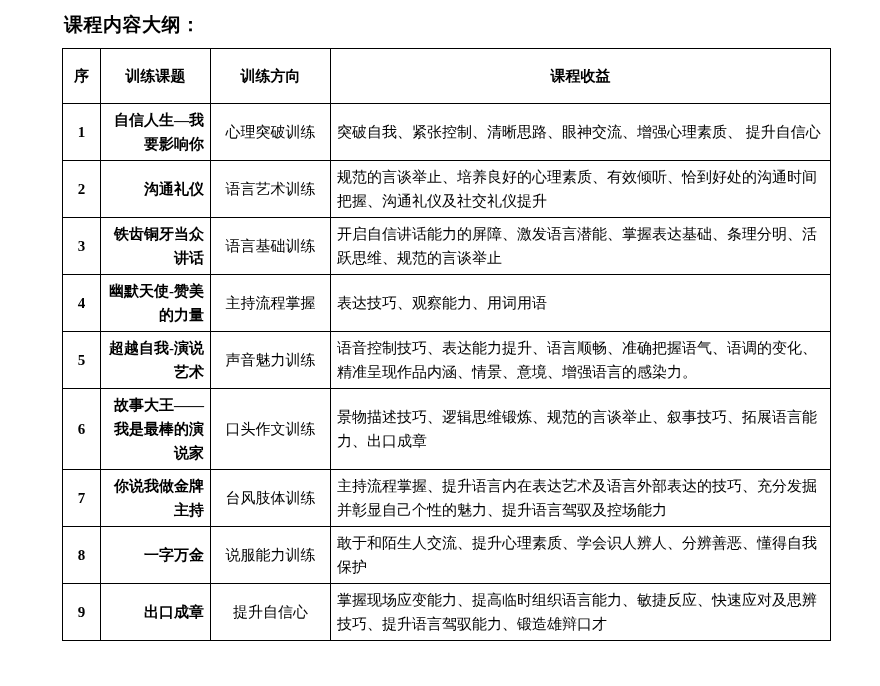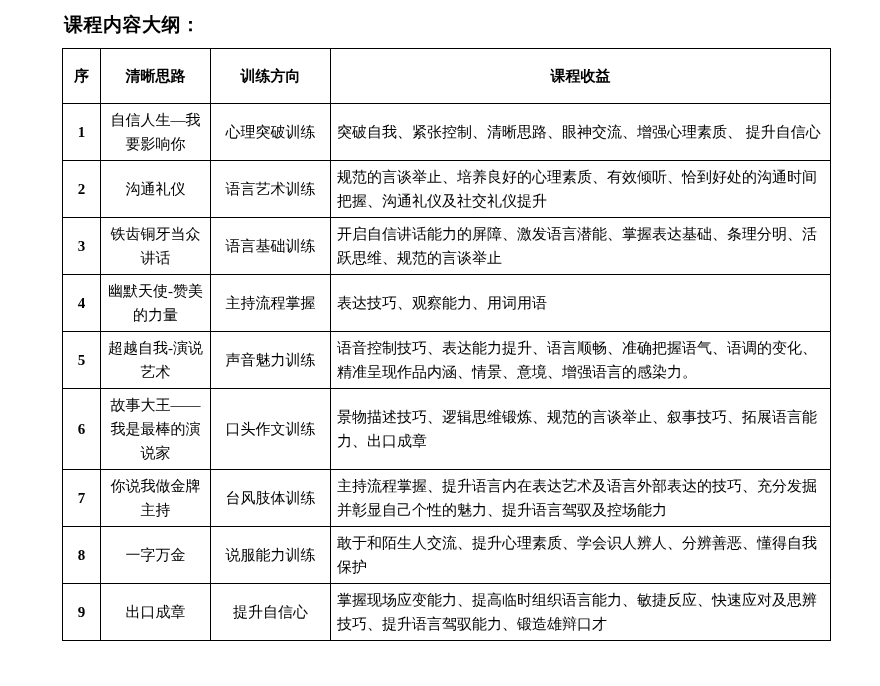--- a/index.html
+++ b/index.html
@@ -51,22 +51,22 @@
   col.c-topic { width: 110px; }
   col.c-direction { width: 120px; }
   col.c-benefit { width: 500px; }
 
   td.seq {
     text-align: center;
     font-weight: bold;
     font-size: 16px;
   }
   td.topic {
-    text-align: center;
-    font-weight: normal;
+    text-align: right;
+    font-weight: bold;
     font-size: 16px;
     line-height: 25px;
     padding-left: 8px;
   }
   td.direction {
     text-align: center;
     font-size: 15px;
     line-height: 24px;
   }
   td.benefit {
@@ -88,21 +88,21 @@
   <table class="outline">
     <colgroup>
       <col class="c-seq">
       <col class="c-topic">
       <col class="c-direction">
       <col class="c-benefit">
     </colgroup>
     <thead>
       <tr>
         <th>序</th>
-        <th>清晰思路</th>
+        <th>训练课题</th>
         <th>训练方向</th>
         <th>课程收益</th>
       </tr>
     </thead>
     <tbody>
       <tr>
         <td class="seq">1</td>
         <td class="topic">自信人生—我要影响你</td>
         <td class="direction">心理突破训练</td>
         <td class="benefit">突破自我、紧张控制、清晰思路、眼神交流、增强心理素质、 提升自信心</td>

